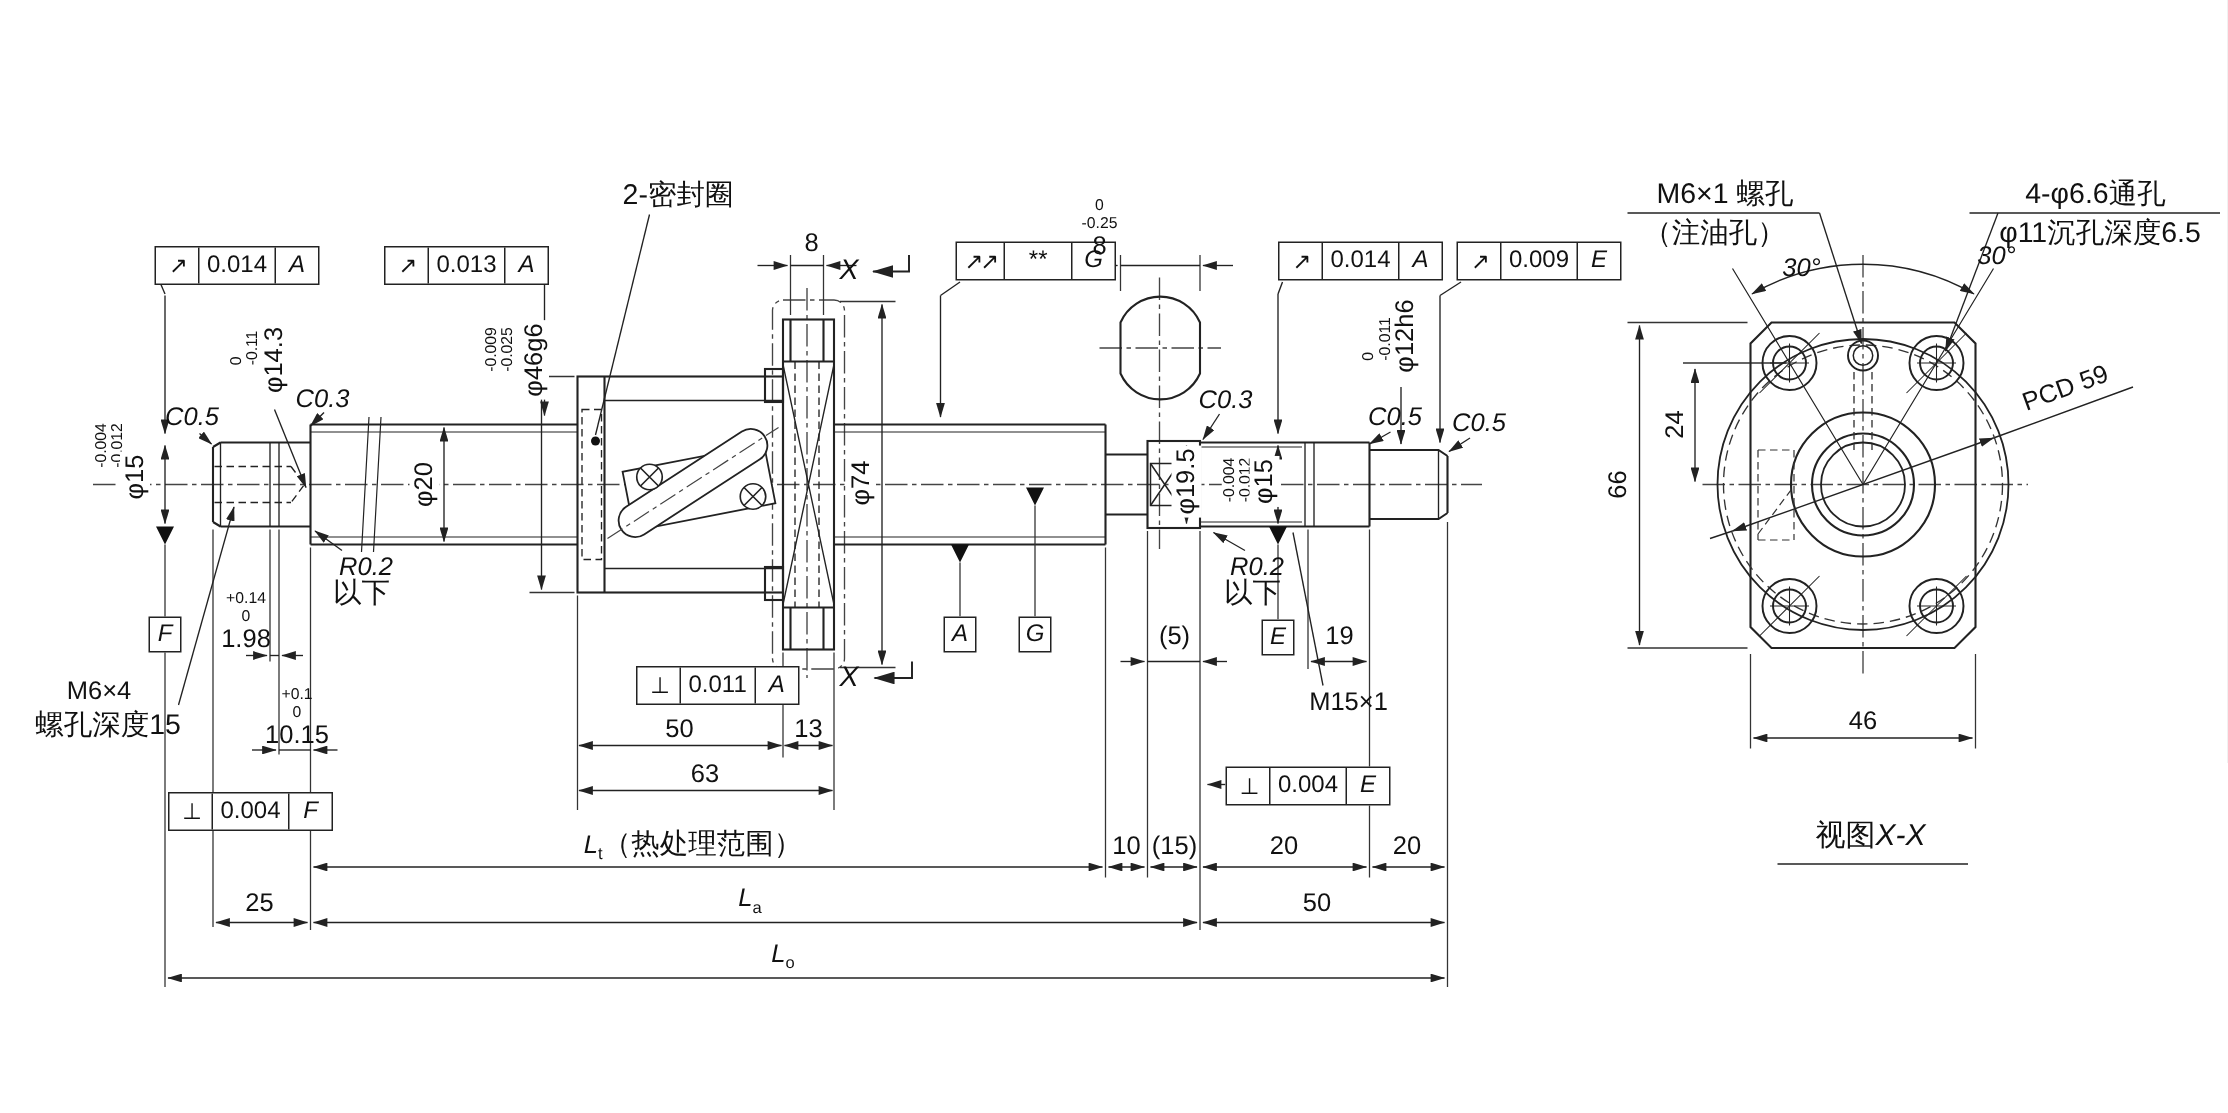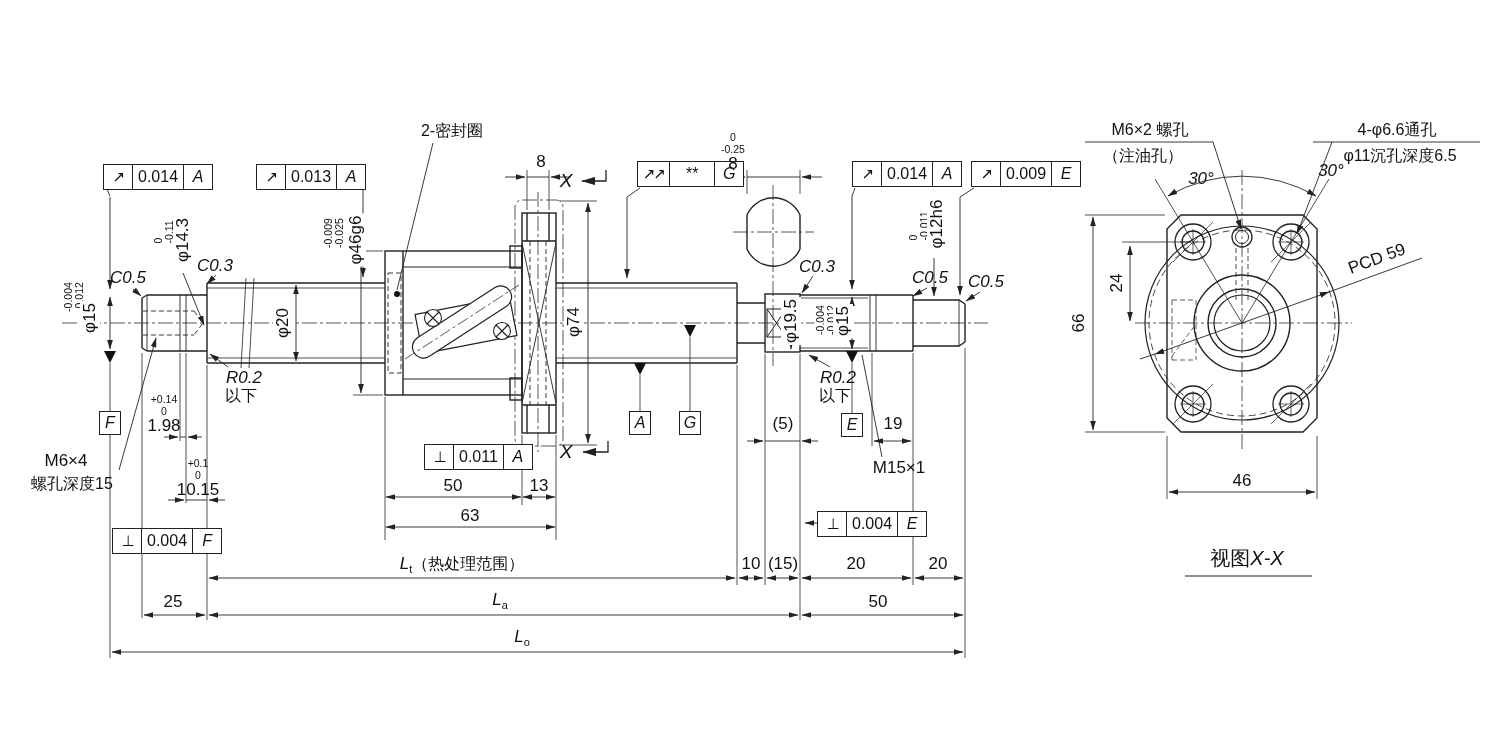--- a/index.html
+++ b/index.html
@@ -1,21 +1,21 @@
 <!DOCTYPE html>
 <html><head>
 <meta charset="utf-8">
 <style>
   html,body{margin:0;padding:0;background:#e8e8e8;}
   .stage{position:relative;width:1485px;height:742px;background:#fff;overflow:hidden;
          font-family:"Liberation Sans","DejaVu Sans",sans-serif;color:#111;}
   svg{position:absolute;left:0;top:0;}
   .lab{position:absolute;transform:translate(-50%,-50%);font-size:17px;white-space:nowrap;line-height:1.05;}
   .sm{font-size:11px;}
-  .cjk{font-size:16px;}
+  .cjk{font-size:19px;}
   .it{font-style:italic;}
   .bgw{background:#fff;padding:0 1px;}
   .rlab{position:absolute;transform:translate(-50%,-50%) rotate(-90deg);font-size:17px;white-space:nowrap;background:#fff;padding:0 2px;}
   .rtol{position:absolute;transform:translate(-50%,-50%) rotate(-90deg);display:flex;flex-direction:column;
         font-size:10.5px;line-height:10.5px;background:#fff;white-space:nowrap;}
   .dimcol{position:absolute;transform:translate(-50%,-50%);display:flex;flex-direction:column;align-items:center;line-height:11.5px;white-space:nowrap;}
   .dimcol .big{font-size:17px;line-height:17px;}
   .dimcol .sm{font-size:10.5px;}
   .frame{position:absolute;display:flex;align-items:stretch;height:24px;border:1.4px solid #222;background:#fff;font-size:16px;}
   .fcell{display:flex;align-items:center;justify-content:center;padding:0 5px;border-right:1.4px solid #222;min-width:18px;}
@@ -366,21 +366,21 @@
   <span class="it">L</span><sub>a</sub>
 </div>
 <div class="lab" style="left:522px;top:638px">
   <span class="it">L</span><sub>o</sub>
 </div>
 
 <div class="lab cjk bgw" style="left:452px;top:131px">2-密封圈</div>
 <div class="lab" style="left:66px;top:461px">M6×4</div>
 <div class="lab cjk" style="left:72px;top:484px">螺孔深度15</div>
 <div class="lab" style="left:899px;top:468px">M15×1</div>
-<div class="lab cjk" style="left:1150px;top:130px">M6×2 螺孔</div>
+<div class="lab cjk" style="left:1150px;top:130px">M6×1 螺孔</div>
 <div class="lab cjk" style="left:1143px;top:156px">（注油孔）</div>
 <div class="lab cjk" style="left:1397px;top:130px">4-φ6.6通孔</div>
 <div class="lab cjk" style="left:1400px;top:156px">φ11沉孔深度6.5</div>
 <div class="lab it" style="left:566px;top:181px;font-size:19px">X</div>
 <div class="lab it" style="left:566px;top:452px;font-size:19px">X</div>
 <div class="lab" style="left:1247px;top:558px;font-size:20px">
   <span class="cjk" style="font-size:20px">视图</span><span class="it">X-X</span>
 </div>
 
 </div>

